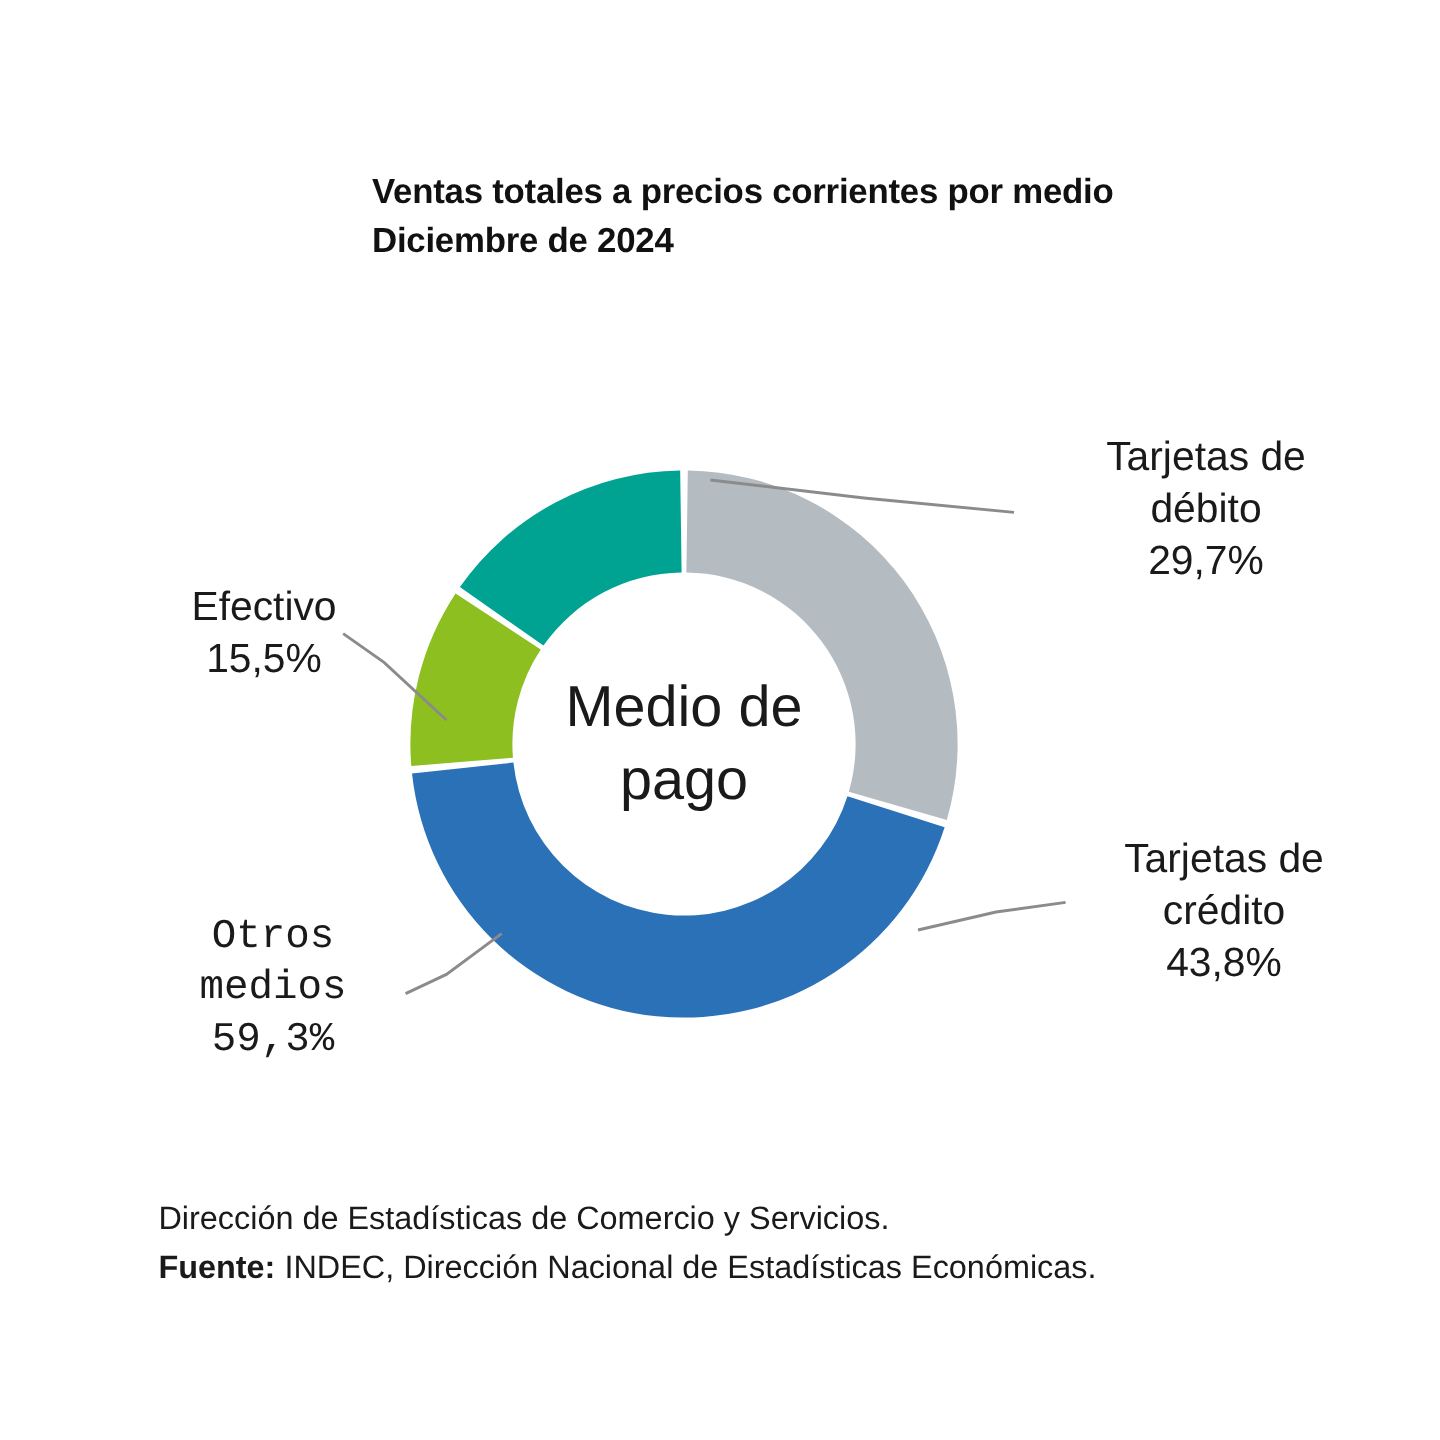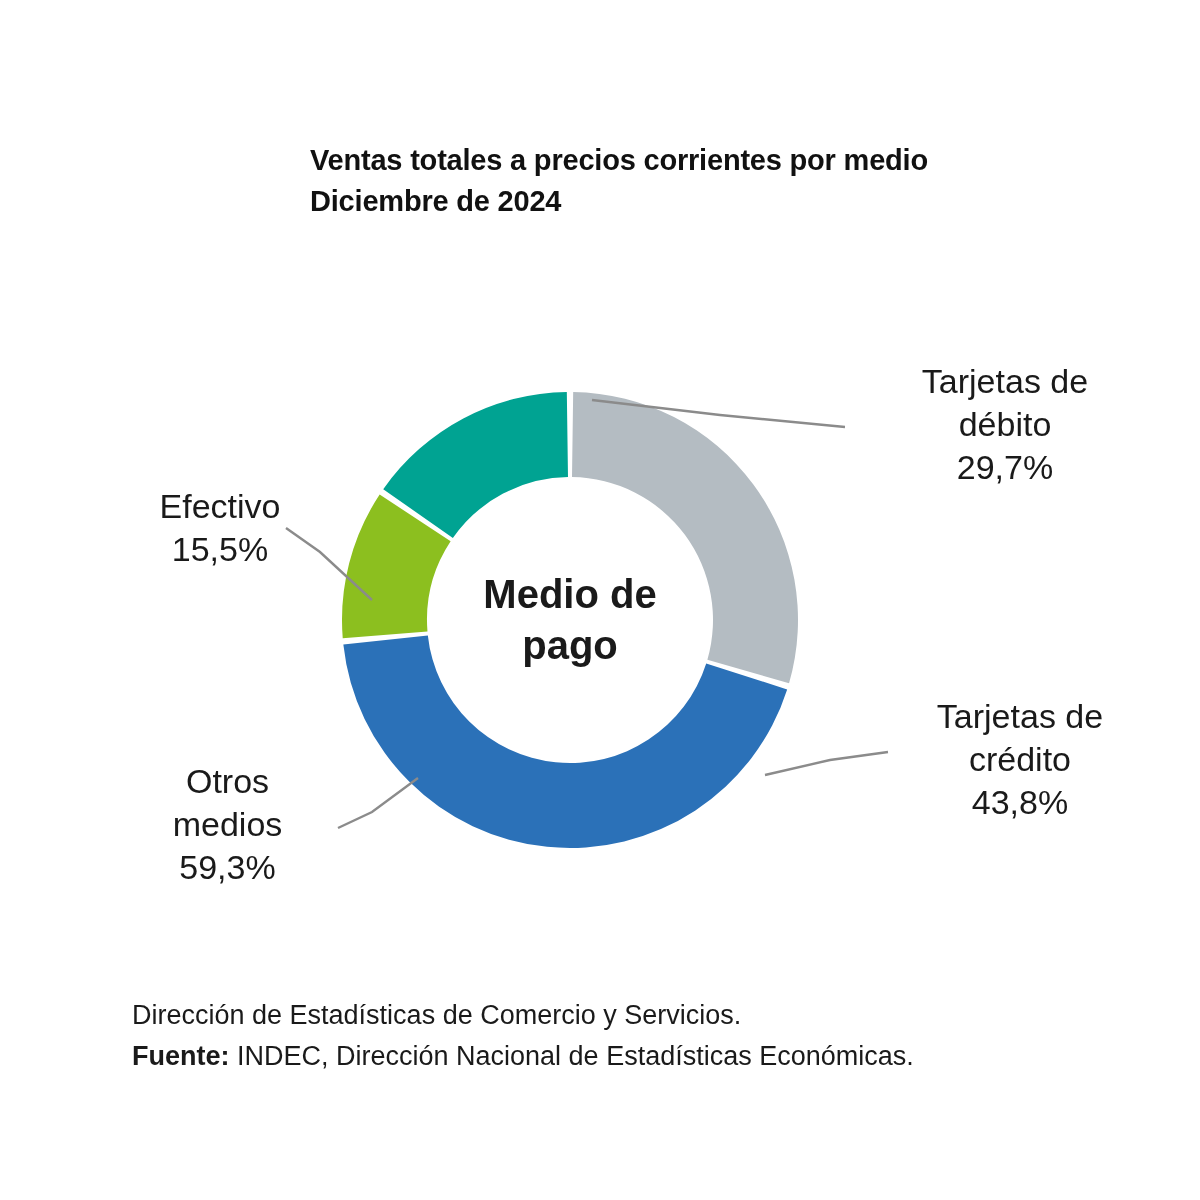--- a/index.html
+++ b/index.html
@@ -43,25 +43,24 @@
     top: 0;
     width: 560px;
     height: 560px;
     display: flex;
     flex-direction: column;
     align-items: center;
     justify-content: center;
     pointer-events: none;
   }
   .center-label span {
-    font-size: 40px;
+    font-size: 48px;
     line-height: 1.28;
     color: #1a1a1a;
     text-align: center;
-    font-weight: bold;
   }
 
   .callout {
     position: absolute;
     font-size: 34px;
     line-height: 1.26;
     color: #1a1a1a;
   }
   .callout .lbl { display: block; }
 
@@ -81,20 +80,21 @@
     left: 110px;
     top: 485px;
     width: 220px;
     text-align: center;
   }
   .cal-otros {
     left: 120px;
     top: 760px;
     width: 215px;
     text-align: center;
+    font-family: Liberation Mono, monospace;
   }
 
   .leader {
     position: absolute;
     pointer-events: none;
   }
 
   .source {
     position: absolute;
     left: 132px;

